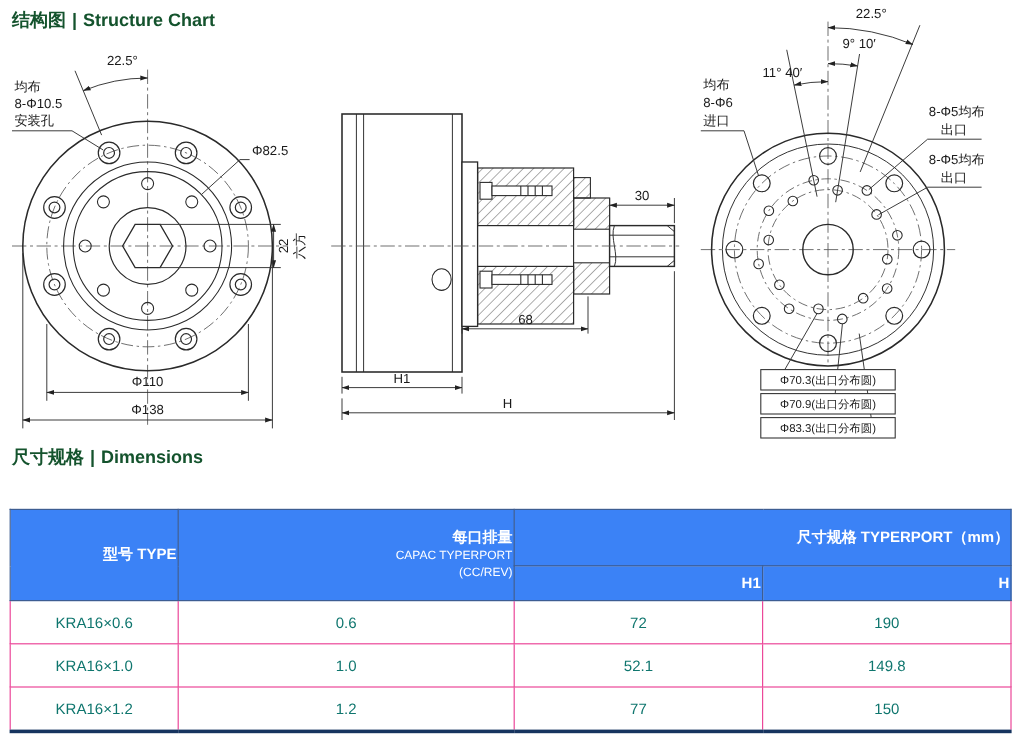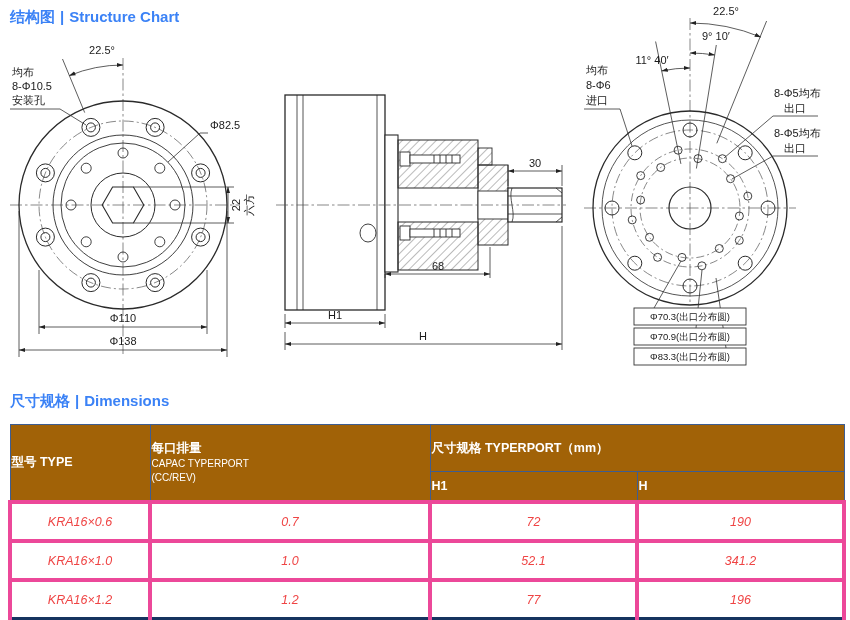--- a/index.html
+++ b/index.html
@@ -1,44 +1,44 @@
 <!DOCTYPE html>
 <html><head>
 <meta charset="utf-8">
 <style>
   html,body { margin:0; padding:0; }
   body {
     width:850px; height:620px; background:#ffffff; position:relative; overflow:hidden;
     font-family:"Liberation Sans", sans-serif; color:#222;
   }
-  .section-title { position:absolute; left:10px; font-size:15px; font-weight:bold; color:#3b82f6; }
+  .section-title { position:absolute; left:10px; font-size:15px; font-weight:bold; color:#14532d; }
   .section-title .sep { margin:0 5px; }
   #title-structure { top:8px; }
-  #title-dimensions { top:392px; }
+  #title-dimensions { top:372px; }
   .drawings { position:absolute; left:0; top:0; width:850px; height:400px; }
   .drawings svg { position:absolute; font-family:"Liberation Sans", sans-serif; }
   #fv { left:2px;   top:28px; }
   #sv { left:268px; top:28px; }
   #rv { left:556px; top:2px;  }
   svg text { fill:#1a1a1a; stroke:none; font-size:11px; }
   svg .small { font-size:9.5px; }
   .spec-table {
     position:absolute; left:8px; top:424px; width:834px;
     border-collapse:collapse; table-layout:fixed; font-size:12.5px;
   }
   .spec-table thead th {
-    background:#a16207; color:#fff; font-weight:bold;
-    border:1px solid #3d5d92; text-align:left; vertical-align:middle;
+    background:#3b82f6; color:#fff; font-weight:bold;
+    border:1px solid #3d5d92; text-align:right; vertical-align:middle;
   }
   .spec-table thead tr:first-child th { height:44px; }
   .spec-table thead tr:last-child th { height:26px; }
   .spec-table thead .sub { font-size:10px; font-weight:normal; line-height:14px; }
   .spec-table tbody td {
-    border:4px solid #ec4899; height:33px; text-align:center;
-    vertical-align:middle; background:#fff; color:#ef4444;font-style:italic;
+    border:1px solid #ec4899; height:33px; text-align:center;
+    vertical-align:middle; background:#fff; color:#0f766e;
   }
   .spec-table tbody tr:last-child td { border-bottom:3px solid #16345f;margin-left:17px; }
 </style>
 </head>
 <body>
 
 <div class="page">
 
   <div class="section-title" id="title-structure">
     <span>结构图</span><span class="sep">|</span><span>Structure Chart</span>
@@ -300,32 +300,32 @@
         <th colspan="2">尺寸规格 TYPERPORT（mm）</th>
       </tr>
       <tr>
         <th>H1</th>
         <th>H</th>
       </tr>
     </thead>
     <tbody>
       <tr>
         <td>KRA16×0.6</td>
-        <td>0.7</td>
+        <td>0.6</td>
         <td>72</td>
         <td>190</td>
       </tr>
       <tr>
         <td>KRA16×1.0</td>
         <td>1.0</td>
         <td>52.1</td>
-        <td>341.2</td>
+        <td>149.8</td>
       </tr>
       <tr>
         <td>KRA16×1.2</td>
         <td>1.2</td>
         <td>77</td>
-        <td>196</td>
+        <td>150</td>
       </tr>
     </tbody>
   </table>
 
 </div>
 
 </body></html>

